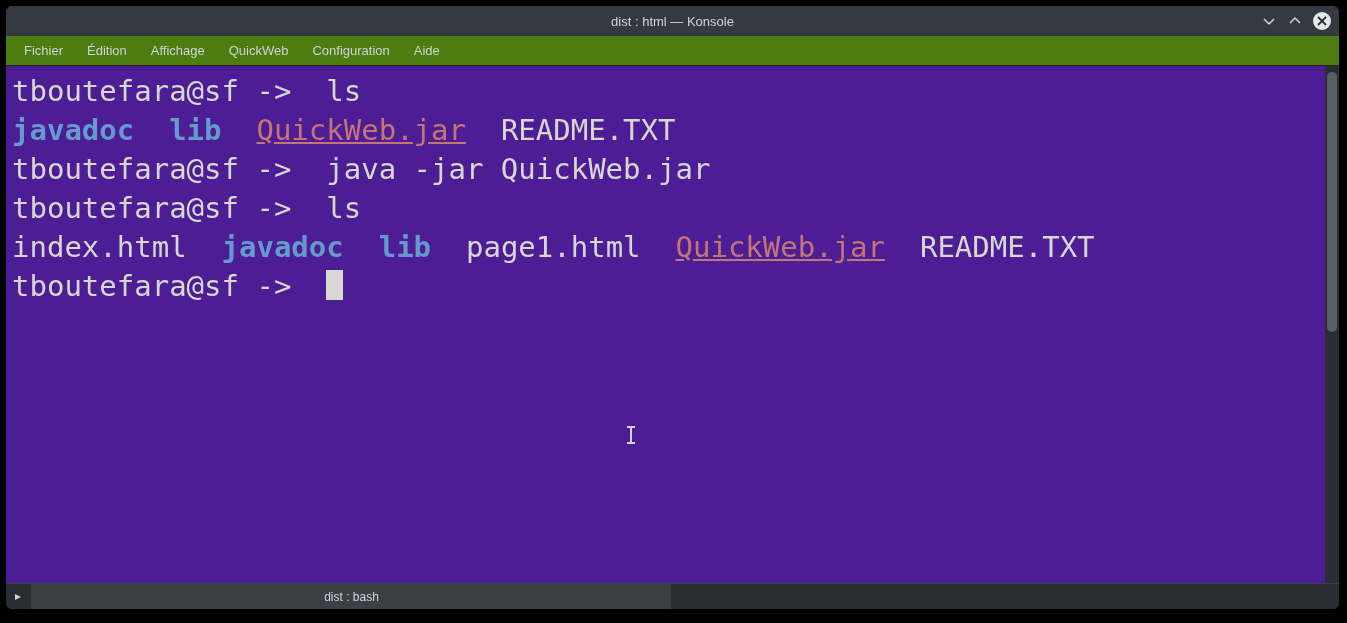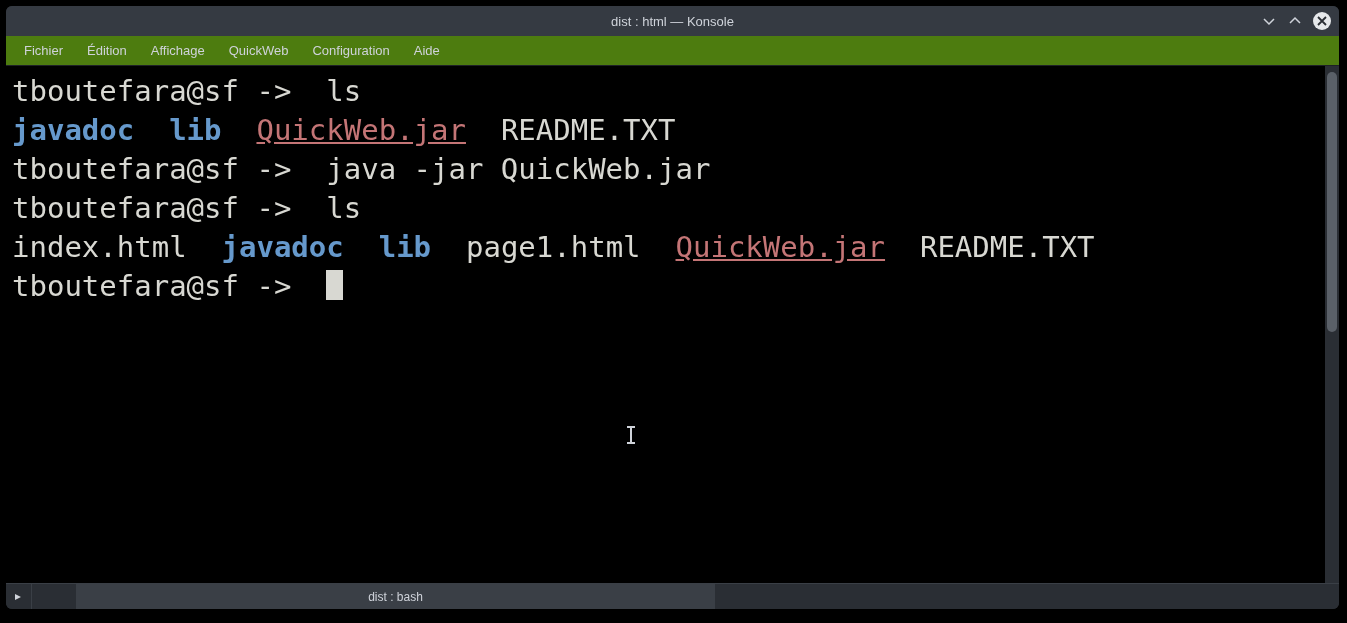--- a/index.html
+++ b/index.html
@@ -74,21 +74,21 @@
     font-size: 13px;
     border-bottom: 1px solid #1e2126;
   }
   .menubar .item {
     padding: 6px 12px;
     cursor: pointer;
   }
   .terminal-area {
     flex: 1;
     position: relative;
-    background: #000000;
+    background: #4c1d95;
     display: flex;
   }
   .terminal {
     flex: 1;
     padding: 6px 4px 0 6px;
     font-family: "DejaVu Sans Mono", "Liberation Mono", monospace;
     font-size: 29px;
     line-height: 39px;
     color: #d8d8d2;
     white-space: pre;
@@ -109,21 +109,20 @@
     border-radius: 5px;
   }
   .statusbar {
     height: 26px;
     background: #2a2e34;
     border-top: 1px solid #3a3f46;
     display: flex;
     align-items: stretch;
     font-size: 12px;
     color: #cfd3da;
-    gap: 44px;
   }
   .statusbar .newtab {
     width: 26px;
     display: flex;
     align-items: center;
     justify-content: center;
     border-right: 1px solid #3a3f46;
     cursor: pointer;
   }
   .statusbar .tab {

